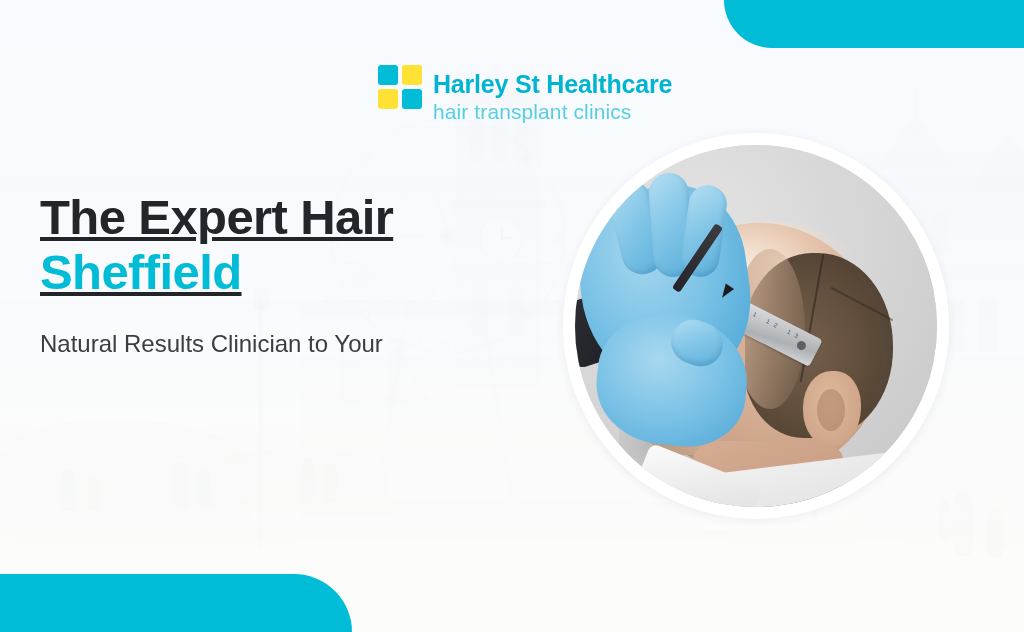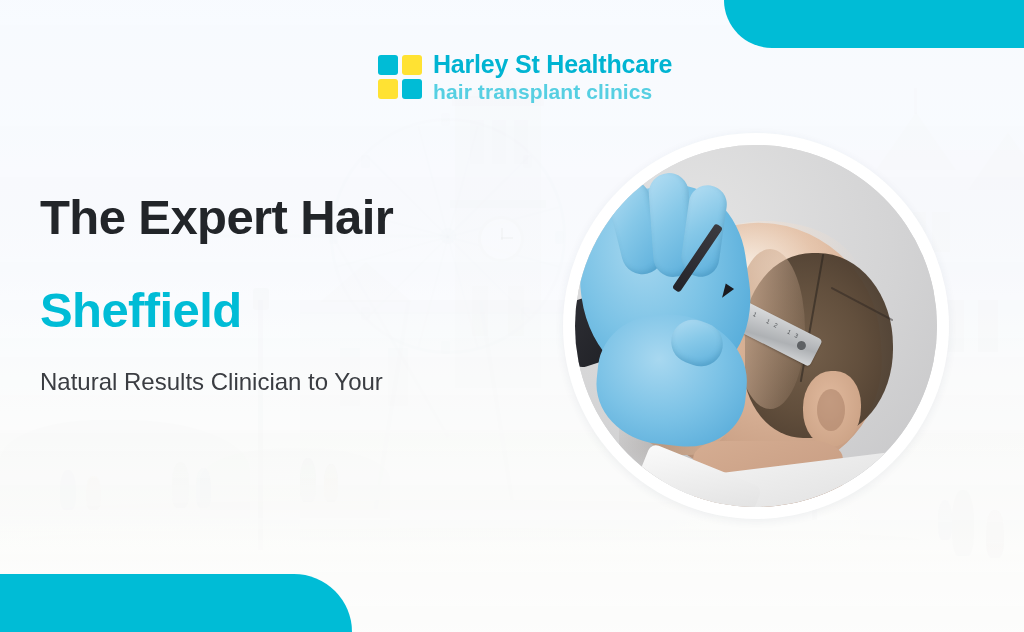--- a/index.html
+++ b/index.html
@@ -96,21 +96,21 @@
         background:var(--cy,#00bcd6);border-bottom-left-radius:48px;}
   .corner-bl{position:absolute;left:0;bottom:0;width:352px;height:58px;
         background:var(--cy,#00bcd6);border-top-right-radius:58px;}
 
   
   .logo{position:absolute;left:378px;top:52px;display:flex;align-items:center;gap:11px;}
   .logo-mark{display:grid;grid-template-columns:20px 20px;grid-template-rows:20px 20px;gap:4px;}
   .sq{border-radius:3px;}
   .sq.cy{background:#00bcd6;}
   .sq.ye{background:#ffe233;}
-  .logo-text{line-height:1;}
+  .logo-text{line-height:1;margin-top:20px;}
   .logo-name{font-size:25px;font-weight:bold;color:#00b4d2;letter-spacing:-.2px;white-space:nowrap;}
   .logo-tag{font-size:21px;font-weight:400;color:#56cfe2;letter-spacing:.1px;margin-top:4px;white-space:nowrap;}
 
   
   .copy{position:absolute;left:40px;top:190px;width:540px;}
   .headline{font-size:49px;line-height:1.13;font-weight:bold;color:#222529;letter-spacing:-.6px;margin:0;}
   .headline .hl-city{color:#00bcd6;display:block;}
   .subhead{margin:26px 0 0 0;font-size:24px;line-height:1.38;color:#3a3d42;font-weight:400;}
 
   
@@ -273,28 +273,28 @@
 
   <div class="logo">
     <div class="logo-mark">
       <div class="sq cy" style="background: rgb(0, 188, 214);"></div>
       <div class="sq ye" style="background: rgb(255, 226, 51);"></div>
       <div class="sq ye" style="background: rgb(255, 226, 51);"></div>
       <div class="sq cy" style="background: rgb(0, 188, 214);"></div>
     </div>
     <div class="logo-text">
       <div class="logo-name" style="color: rgb(0, 180, 210);">Harley St Healthcare</div>
-      <div class="logo-tag" style="color: rgb(86, 207, 226); font-weight: bold;">hair transplant clinics</div>
+      <div class="logo-tag" style="color: rgb(86, 207, 226);">hair transplant clinics</div>
     </div>
   </div>
 
   <div class="copy">
-    <h1 class="headline" style="color: rgb(34, 37, 41);">
+    <h1 class="headline" style="color: rgb(34, 37, 41); text-decoration: underline;">
       <span>The Expert Hair</span><br>
-      <span class="hl-city" style="color: rgb(0, 188, 214); margin-top: 38px;">Sheffield</span>
+      <span class="hl-city" style="color: rgb(0, 188, 214);">Sheffield</span>
     </h1>
     <p class="subhead">
       <span>Natural Results Clinician to Your</span><br>
     </p>
   </div>
 
   <div class="photo-ring"></div>
   <div class="photo">
     <div class="ph-backdrop"></div>
 

